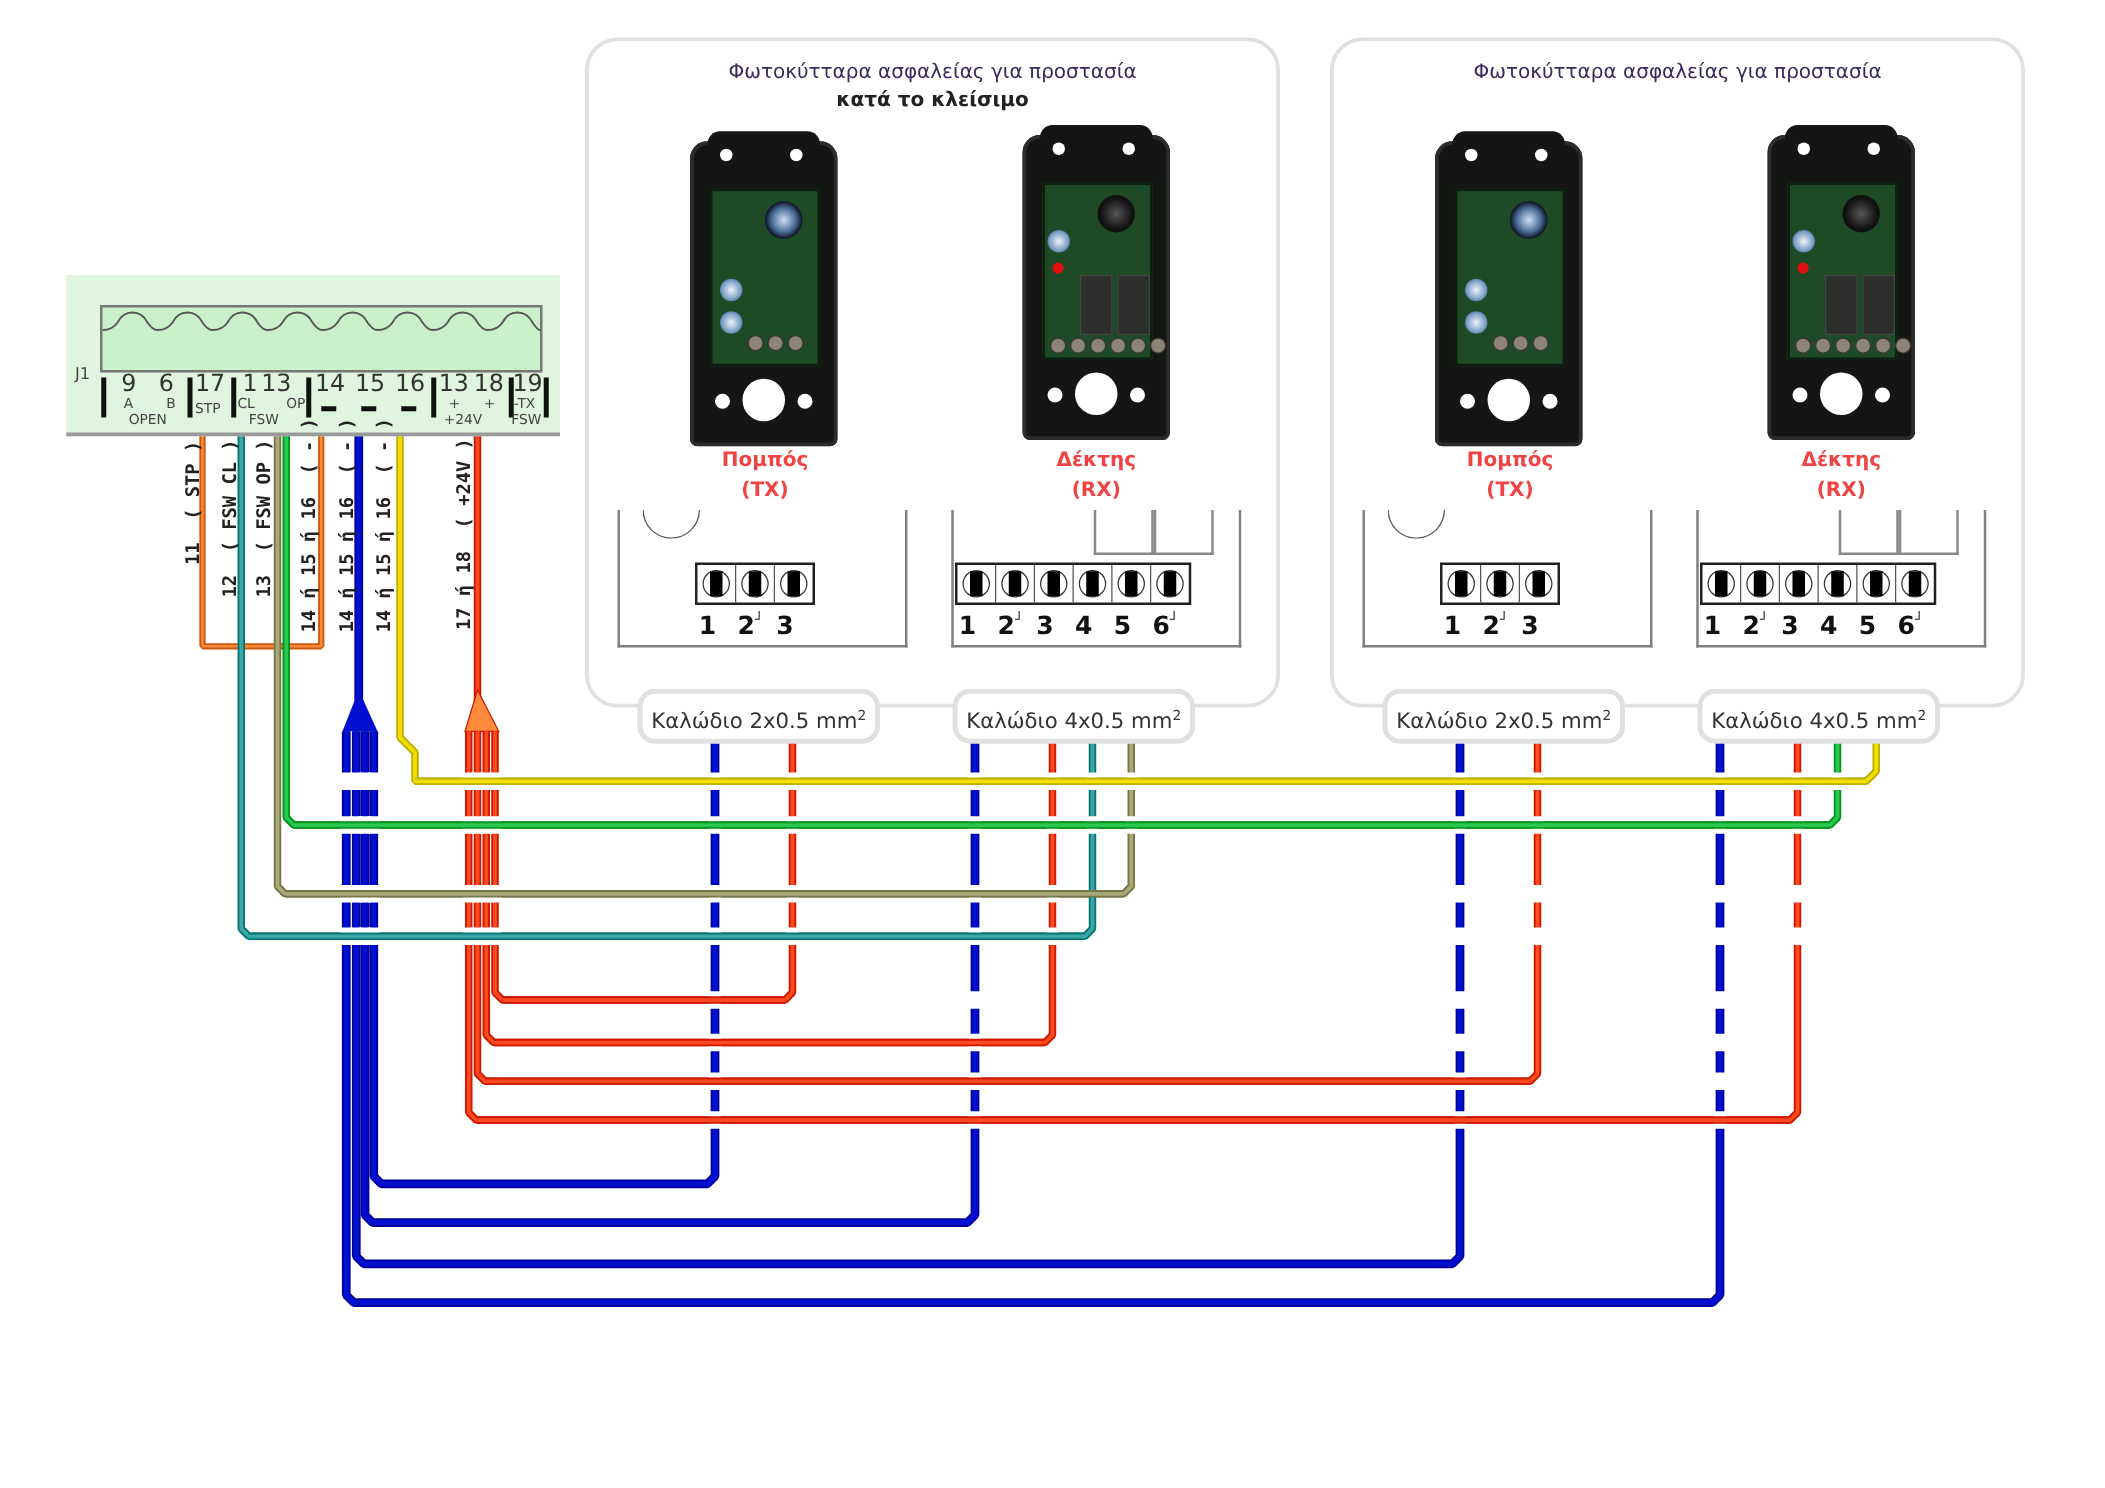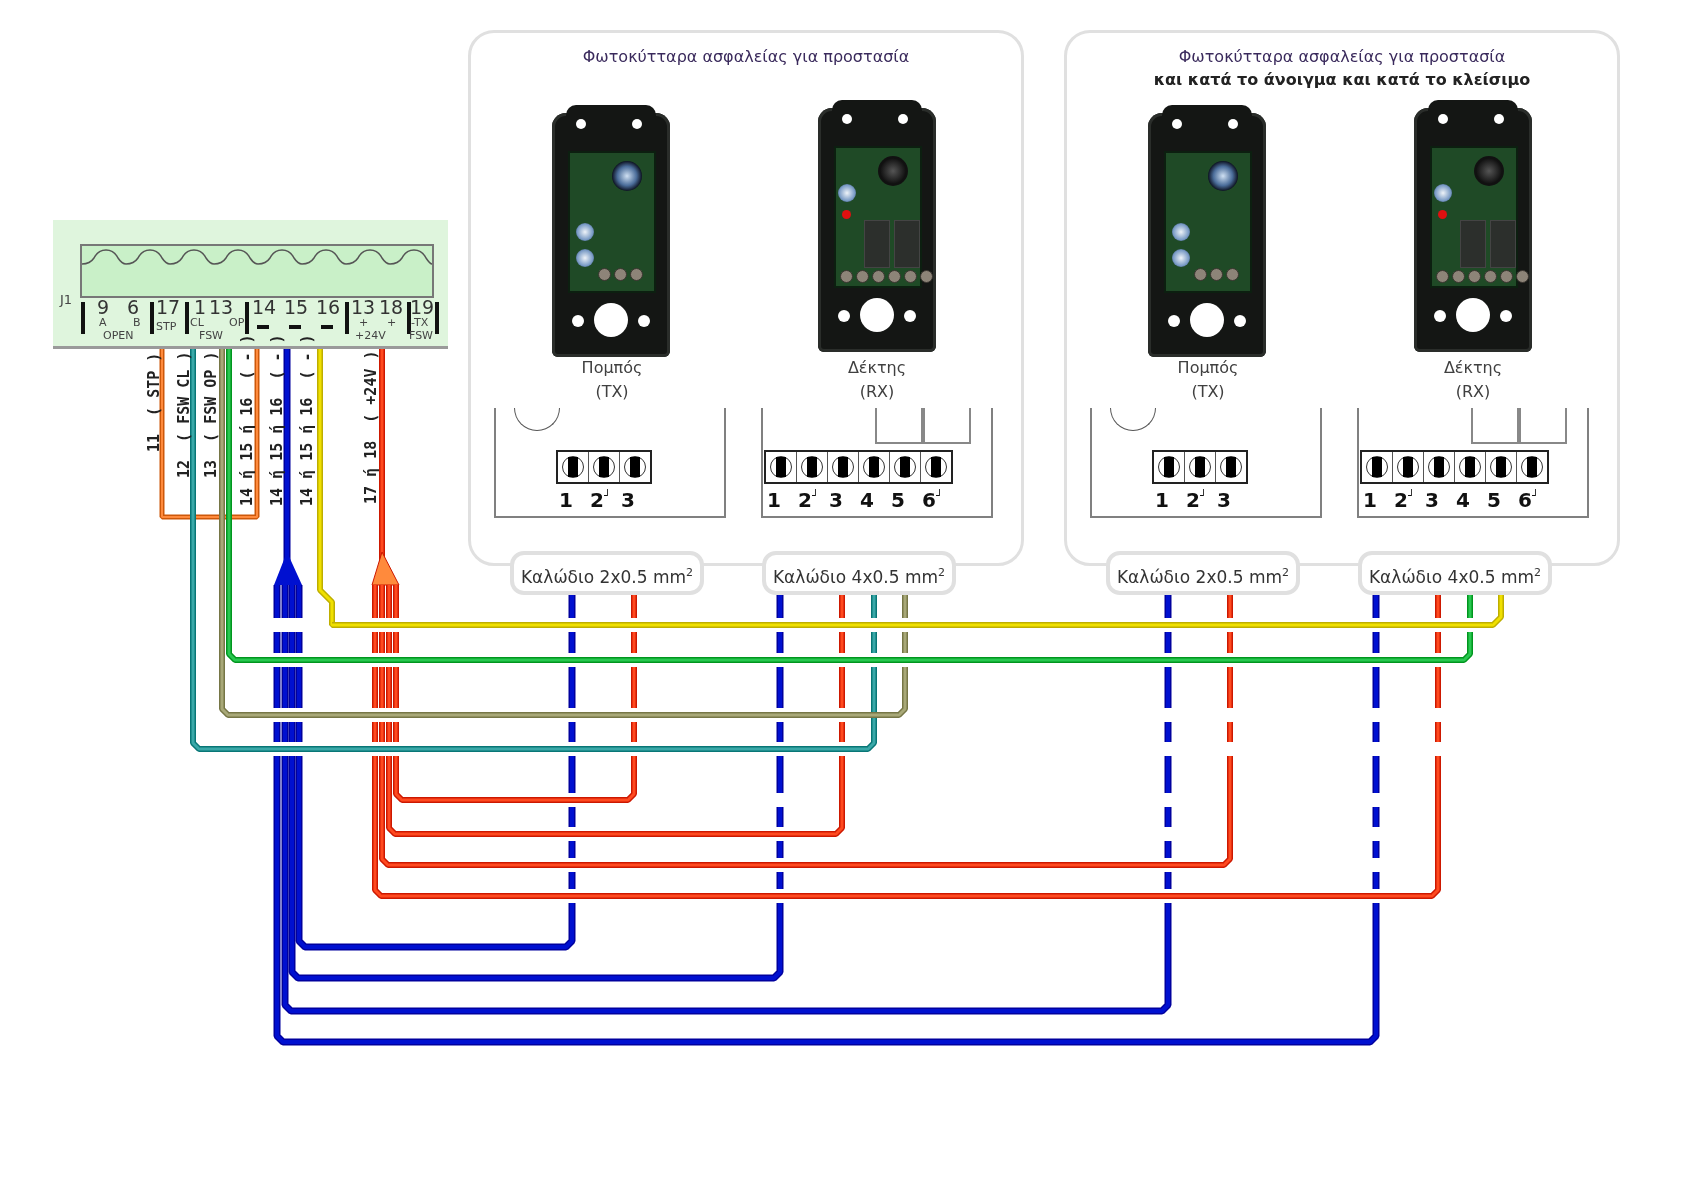--- a/index.html
+++ b/index.html
@@ -21,22 +21,22 @@
                background:radial-gradient(circle,#cfe0f2 0,#4b6d9a 45%,#0e1424 70%); }
   .pcb .cap { position:absolute; width:18px; height:18px; border-radius:50%;
               background:radial-gradient(circle,#eef3f8 0,#7b9cc6 60%,#284067 90%); }
   .pcb .led { position:absolute; width:9px; height:9px; border-radius:50%; background:#e01010; }
   .pcb .relay { position:absolute; width:24px; height:46px; background:#2c2f2c; border:1px solid #444; }
   .pcb .screws { position:absolute; display:flex; gap:3px; }
   .pcb .screws span { width:11px; height:11px; border-radius:50%; background:#8d8478; border:1px solid #3a3530; }
   .device .hole-big { position:absolute; left:42px; bottom:20px; width:34px; height:34px; border-radius:50%; background:#fff; }
   .device .hole-s { position:absolute; bottom:30px; width:12px; height:12px; border-radius:50%; background:#fff; }
   .device .hole-t { position:absolute; top:6px; width:10px; height:10px; border-radius:50%; background:#fff; }
-  .dev-label { position:absolute; width:160px; text-align:center; font-weight:normal; font-size:16px;
-               line-height:24px; color:#404040; }
+  .dev-label { position:absolute; width:160px; text-align:center; font-weight:bold; font-size:16px;
+               line-height:24px; color:#ef4444; }
   .terminal-area { position:absolute; border:2px solid #808080; border-top:none; background:#fff; }
   .tblock { position:absolute; display:flex; border:2px solid #222; background:#fff; }
   .tcell { width:30px; height:30px; border-right:1px solid #555; position:relative; }
   .tcell:last-child { border-right:none; }
   .tcell .ring { position:absolute; left:4px; top:4px; width:22px; height:22px; border-radius:50%; border:1px solid #333; box-sizing:border-box; }
   .tcell .slot { position:absolute; left:10px; top:5px; width:10px; height:20px; background:#000; }
   .tnum { position:absolute; font-weight:bold; font-size:20px; color:#111; }
   .tnum sup { font-size:11px; font-weight:normal; }
   .cable-label { position:absolute; height:36px; border:4px solid #e0e0e0; border-radius:14px;
                  background:#fff; font-size:17px; line-height:36px; text-align:center; color:#333;
@@ -241,27 +241,27 @@
 <div class="vlabel" style="left:175px;top:478px">12  ( FSW CL )</div>
 <div class="vlabel" style="left:202px;top:478px">13  ( FSW OP )</div>
 <div class="vlabel" style="left:238px;top:506px">14 ή 15 ή 16  ( - )</div>
 <div class="vlabel" style="left:268px;top:506px">14 ή 15 ή 16  ( - )</div>
 <div class="vlabel" style="left:298px;top:506px">14 ή 15 ή 16  ( - )</div>
 <div class="vlabel" style="left:362px;top:504px">17 ή 18  ( +24V )</div>
 
 <div class="panel" style="left:468px;top:30px;width:550px;height:530px">
   <div class="panel-title">
     <span class="l1">Φωτοκύτταρα ασφαλείας για προστασία</span>
+    <span class="l2">κατά το κλείσιμο</span>
   </div>
 </div>
 
 <div class="panel" style="left:1064px;top:30px;width:550px;height:530px">
   <div class="panel-title">
     <span class="l1">Φωτοκύτταρα ασφαλείας για προστασία</span>
-    <span class="l2">και κατά το άνοιγμα και κατά το κλείσιμο</span>
   </div>
 </div>
 
 <div class="device" style="left:552px;top:113px">
   <div class="device-body">
       <div class="tab"></div>
     <div class="hole-t" style="left:24px"></div>
       <div class="hole-t" style="left:80px"></div>
     <div class="pcb">
       <div class="lens"></div>

